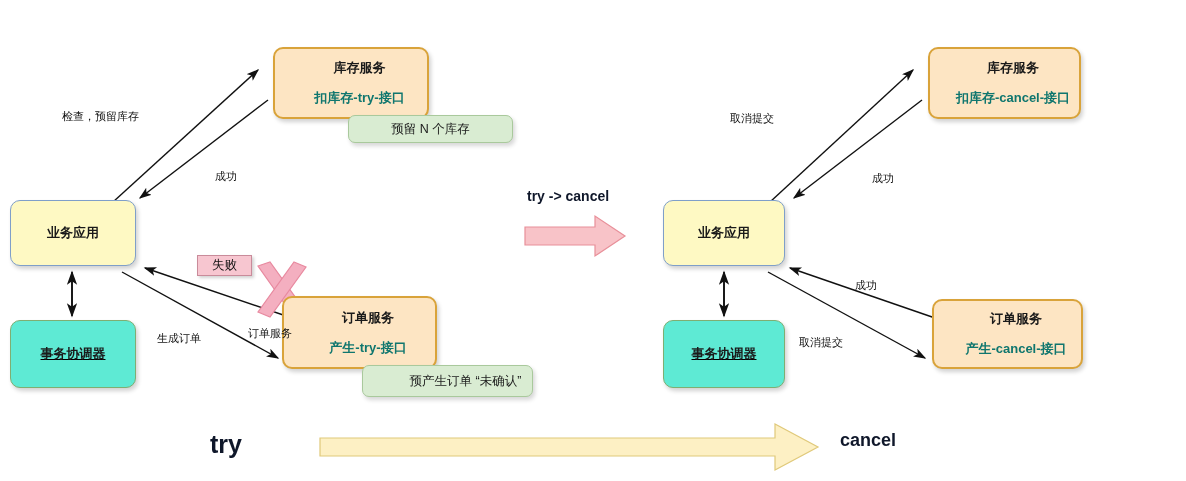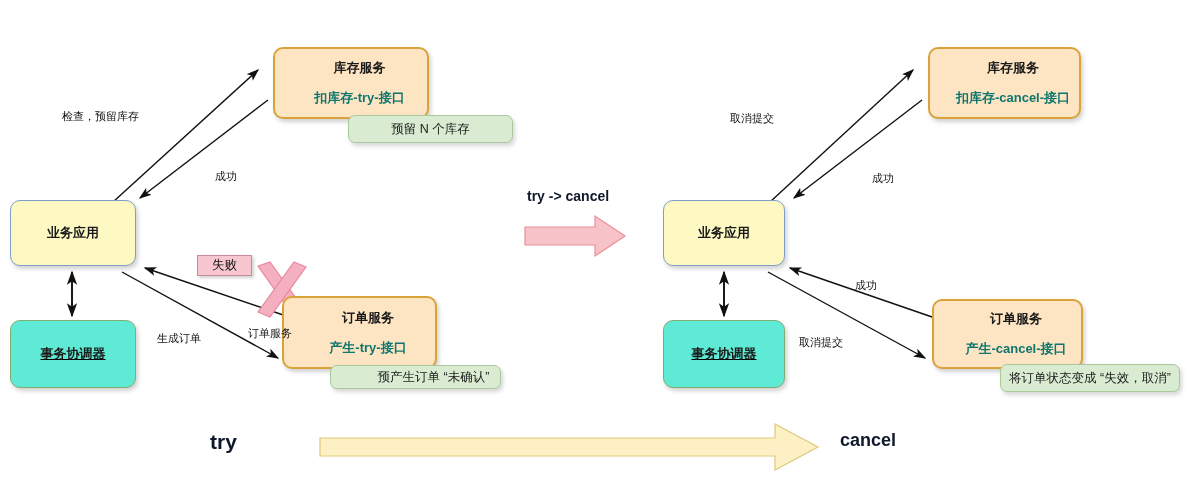--- a/index.html
+++ b/index.html
@@ -87,21 +87,21 @@
     <span class="t2">扣库存-try-接口</span>
   </div>
 
   <div class="note" style="left:348px;top:115px;width:165px;height:28px;">预留 N 个库存</div>
 
   <div class="node n-orange" style="left:282px;top:296px;width:155px;height:73px;">
     <span class="t1">订单服务</span>
     <span class="t2">产生-try-接口</span>
   </div>
 
-  <div class="note" style="left:330px;top:365px;width:171px;height:24px;padding-left:36px;">预产生订单 “未确认”</div>
+  <div class="note" style="left:362px;top:365px;width:171px;height:32px;padding-left:36px;">预产生订单 “未确认”</div>
 
   <div class="edgelbl" style="left:62px;top:110px;">检查，预留库存</div>
   <div class="edgelbl" style="left:215px;top:170px;">成功</div>
   <div class="edgelbl" style="left:157px;top:332px;">生成订单</div>
   <div class="edgelbl" style="left:248px;top:327px;">订单服务</div>
 
   <div class="faillbl" style="left:197px;top:255px;width:55px;height:21px;">失败</div>
 
   <div class="bigtxt" style="left:527px;top:188px;font-size:14px;">try -&gt; cancel</div>
 
@@ -117,23 +117,22 @@
     <span class="t1">库存服务</span>
     <span class="t2">扣库存-cancel-接口</span>
   </div>
 
 
   <div class="node n-orange" style="left:932px;top:299px;width:151px;height:70px;">
     <span class="t1">订单服务</span>
     <span class="t2">产生-cancel-接口</span>
   </div>
 
-  <div class="note" style="left:1000px;top:364px;width:180px;height:28px;">将订单状态变成 “失效，取消”</div>
 
   <div class="edgelbl" style="left:730px;top:112px;">取消提交</div>
   <div class="edgelbl" style="left:872px;top:172px;">成功</div>
   <div class="edgelbl" style="left:855px;top:279px;">成功</div>
   <div class="edgelbl" style="left:799px;top:336px;">取消提交</div>
 
-  <div class="bigtxt" style="left:210px;top:430px;font-size:21px;">try</div>
+  <div class="bigtxt" style="left:210px;top:430px;font-size:25px;">try</div>
   <div class="bigtxt" style="left:840px;top:430px;font-size:18px;">cancel</div>
 
 </div>
 
 </body></html>

